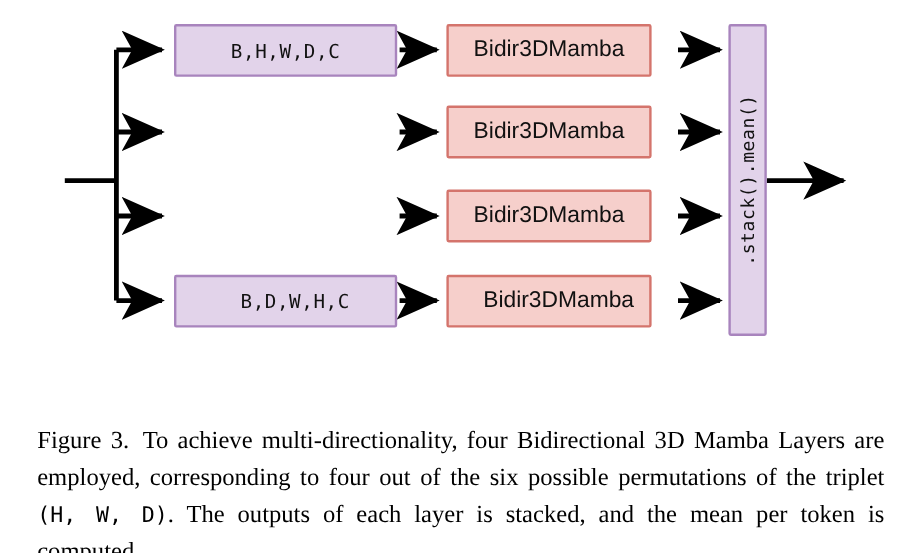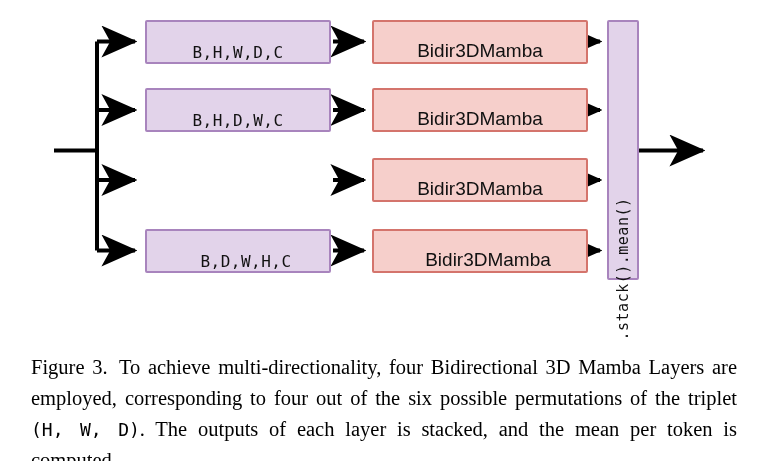--- a/index.html
+++ b/index.html
@@ -28,41 +28,41 @@
     position: absolute;
     left: 0;
     top: 0;
   }
 
   
   .box {
     position: absolute;
     box-sizing: border-box;
     display: flex;
-    align-items: flex-end;
+    align-items: center;
     justify-content: center;
     text-align: center;
   }
 
   .perm-box {
     left: 145px;
     width: 186px;
     height: 44px;
     background: #e2d3ea;
     border: 2px solid #a884bd;
     border-radius: 2px;
     font-family: "DejaVu Sans Mono", monospace;
     font-size: 16px;
     letter-spacing: 0.5px;
     color: #111111;
   }
 
   .mamba-box {
     left: 372px;
-    width: 216px;
+    width: 171px;
     height: 44px;
     background: #f6cfcb;
     border: 2px solid #d4746c;
     border-radius: 2px;
     font-family: "Liberation Sans", sans-serif;
     font-size: 19px;
     color: #111111;
   }
 
   #stack-box {
@@ -169,23 +169,20 @@
     </g>
 
     <g>
       <line x1="639" y1="150.5" x2="703" y2="150.5" stroke="#000000" stroke-width="4" marker-end="url(#arrowhead)"></line>
     </g>
   </svg>
 
   <div class="box perm-box row1">
     <span>B,H,W,D,C</span>
   </div>
-  <div class="box perm-box row2">
-    <span>B,H,D,W,C</span>
-  </div>
   <div class="box perm-box row4">
     <span>B,D,W,H,C</span>
   </div>
 
   <div class="box mamba-box row1">
     <span>Bidir3DMamba</span>
   </div>
   <div class="box mamba-box row2">
     <span>Bidir3DMamba</span>
   </div>

